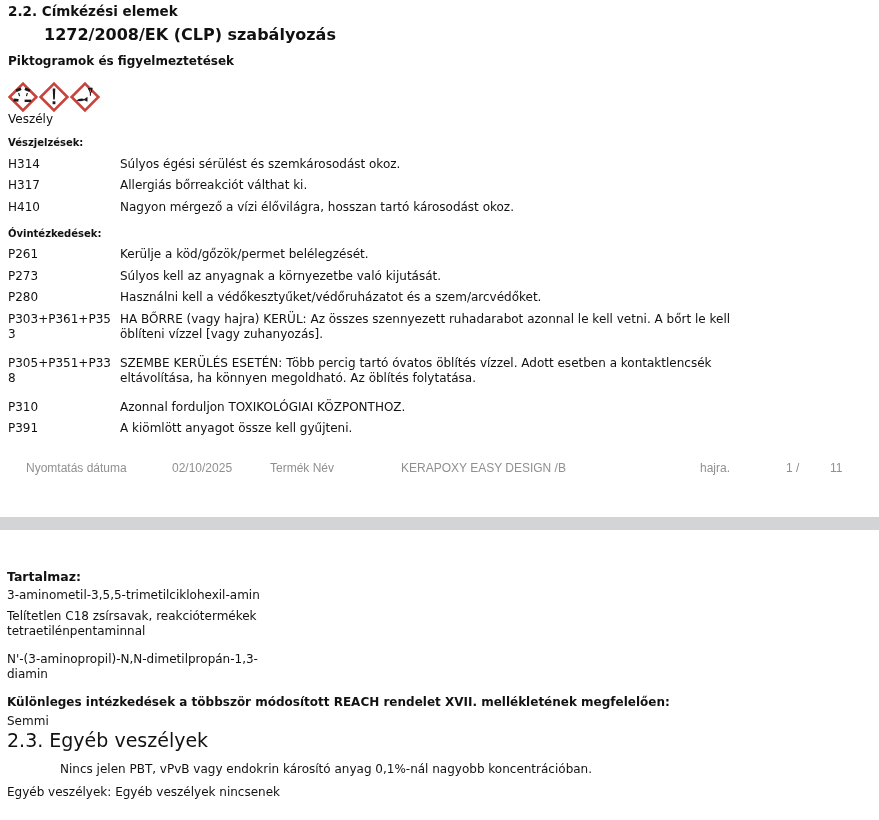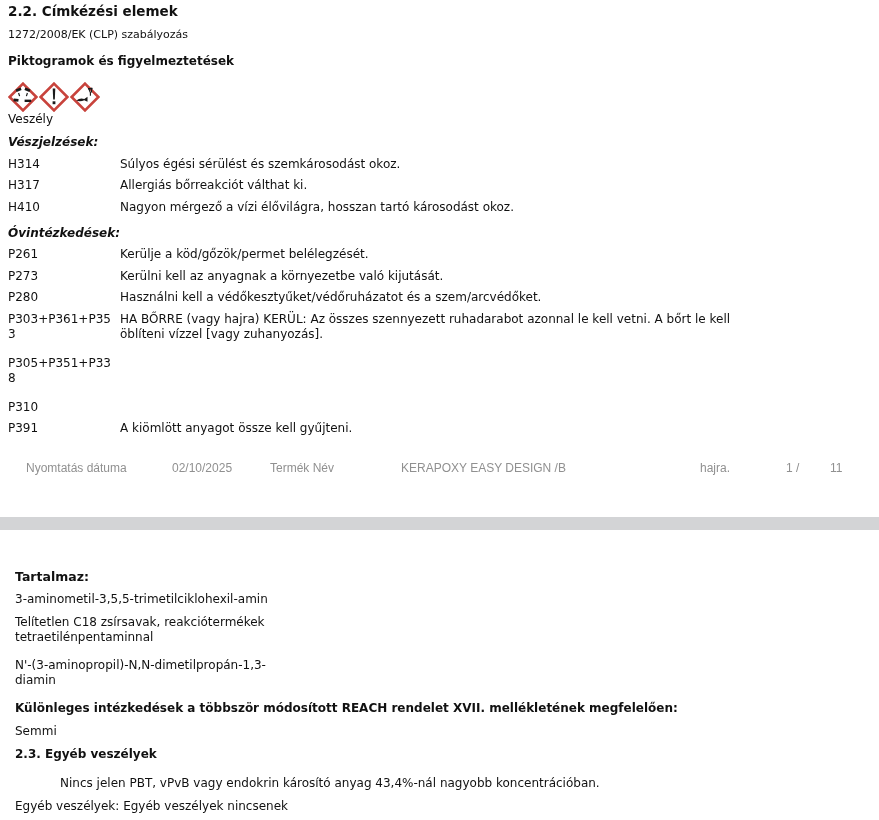--- a/index.html
+++ b/index.html
@@ -3,47 +3,47 @@
 <meta charset="utf-8">
 <style>
   html,body{margin:0;padding:0;background:#fff;}
   body{
     width:879px;height:820px;position:relative;overflow:hidden;
     font-family:"DejaVu Sans","Liberation Sans",sans-serif;
     font-size:12px;color:#111;-webkit-font-smoothing:antialiased;
   }
   .sec1{position:absolute;top:0;left:0;width:872px;padding-left:8px;}
   .title{font-size:13.5px;font-weight:bold;line-height:16px;margin-top:3px;}
-  .reg{font-size:11px;font-weight:normal;line-height:15px;margin-top:8px;}
+  .reg{font-size:16px;font-weight:bold;line-height:15px;margin-top:8px;margin-left:36px;}
   .picto-head{font-size:12px;font-weight:bold;line-height:15px;margin-top:12px;}
   .picto-row{margin-top:13px;height:29px;display:flex;gap:1px;align-items:center;}
   .picto-row svg{display:block;}
   .signal{line-height:14px;margin-top:1px;}
-  .block-head{font-size:12px;font-weight:bold;line-height:15px;margin-top:9px;font-style:italic;}
+  .block-head{font-size:10px;font-weight:bold;line-height:15px;margin-top:9px;}
   .block-head.ov{margin-top:11px;}
   .stmt-row{display:grid;grid-template-columns:105px 622px;column-gap:7px;
     margin-top:6.5px;line-height:15px;}
   .stmt-row.gap{margin-top:14px;}
   .stmt-code{word-break:break-all;}
   .stmt-text{white-space:pre-line;}
   .footer{position:absolute;top:461px;left:12px;width:879px;height:16px;
     font-family:"Liberation Sans",sans-serif;font-size:12px;color:#909090;line-height:14px;}
   .footer span{position:absolute;top:0;white-space:nowrap;}
   .f-datel{left:14px;} .f-date{left:160px;} .f-prodl{left:258px;}
   .f-prod{left:389px;} .f-pagel{left:688px;} .f-pcur{left:774px;} .f-ptot{left:818px;}
   .divider{position:absolute;top:517px;left:0;width:879px;height:13px;background:#d3d4d6;}
   .sec2{position:absolute;top:563px;left:7px;width:860px;line-height:15px;}
-  .sec2 p{margin:8px;}
+  .sec2 p{margin:0;}
   .t-head{font-size:12.5px;font-weight:bold;margin-top:6px !important;}
   .c-item1{margin-top:4px !important;}
   .c-item2{margin-top:6px !important;white-space:pre-line;}
   .c-item3{margin-top:13px !important;white-space:pre-line;}
   .reach{margin-top:13px !important;font-weight:bold;}
   .semmi{margin-top:4px !important;}
-  .h23{margin-top:4px !important;font-weight:bold;font-size:12px;}
+  .h23{margin-top:4px !important;font-weight:normal;font-size:19px;}
   .pbt{margin-top:14px !important;margin-left:53px !important;}
   .egyeb{margin-top:8px !important;}
 </style>
 </head>
 <body>
 
 <div class="sec1">
   <div class="title">2.2. Címkézési elemek</div>
   <div class="reg">1272/2008/EK (CLP) szabályozás</div>
   <div class="picto-head">Piktogramok és figyelmeztetések</div>
@@ -88,36 +88,39 @@
   </div>
 
   <div class="block-head ov">Óvintézkedések:</div>
 
   <div class="stmt-row">
     <span class="stmt-code">P261</span>
     <span class="stmt-text">Kerülje a köd/gőzök/permet belélegzését.</span>
   </div>
   <div class="stmt-row">
     <span class="stmt-code">P273</span>
-    <span class="stmt-text">Kerülni kell az anyagnak a környezetbe való kijutását.</span>
+    <span class="stmt-text">Súlyos kell az anyagnak a környezetbe való kijutását.</span>
   </div>
   <div class="stmt-row">
     <span class="stmt-code">P280</span>
     <span class="stmt-text">Használni kell a védőkesztyűket/védőruházatot és a szem/arcvédőket.</span>
   </div>
   <div class="stmt-row">
     <span class="stmt-code">P303+P361+P353</span>
     <span class="stmt-text">HA BŐRRE (vagy hajra) KERÜL: Az összes szennyezett ruhadarabot azonnal le kell vetni. A bőrt le kell
 öblíteni vízzel [vagy zuhanyozás].</span>
   </div>
   <div class="stmt-row gap">
     <span class="stmt-code">P305+P351+P338</span>
+    <span class="stmt-text">SZEMBE KERÜLÉS ESETÉN: Több percig tartó óvatos öblítés vízzel. Adott esetben a kontaktlencsék
+eltávolítása, ha könnyen megoldható. Az öblítés folytatása.</span>
   </div>
   <div class="stmt-row gap">
     <span class="stmt-code">P310</span>
+    <span class="stmt-text">Azonnal forduljon TOXIKOLÓGIAI KÖZPONTHOZ.</span>
   </div>
   <div class="stmt-row">
     <span class="stmt-code">P391</span>
     <span class="stmt-text">A kiömlött anyagot össze kell gyűjteni.</span>
   </div>
 </div>
 
 <div class="footer">
   <span class="f-datel">Nyomtatás dátuma</span>
   <span class="f-date">02/10/2025</span>
@@ -133,15 +136,15 @@
 <div class="sec2">
   <p class="t-head">Tartalmaz:</p>
   <p class="c-item1">3-aminometil-3,5,5-trimetilciklohexil-amin</p>
   <p class="c-item2">Telítetlen C18 zsírsavak, reakciótermékek
 tetraetilénpentaminnal</p>
   <p class="c-item3">N'-(3-aminopropil)-N,N-dimetilpropán-1,3-
 diamin</p>
   <p class="reach">Különleges intézkedések a többször módosított REACH rendelet XVII. mellékletének megfelelően:</p>
   <p class="semmi">Semmi</p>
   <p class="h23">2.3. Egyéb veszélyek</p>
-  <p class="pbt">Nincs jelen PBT, vPvB vagy endokrin károsító anyag 43,4%-nál nagyobb koncentrációban.</p>
+  <p class="pbt">Nincs jelen PBT, vPvB vagy endokrin károsító anyag 0,1%-nál nagyobb koncentrációban.</p>
   <p class="egyeb">Egyéb veszélyek: Egyéb veszélyek nincsenek</p>
 </div>
 
 </body></html>

